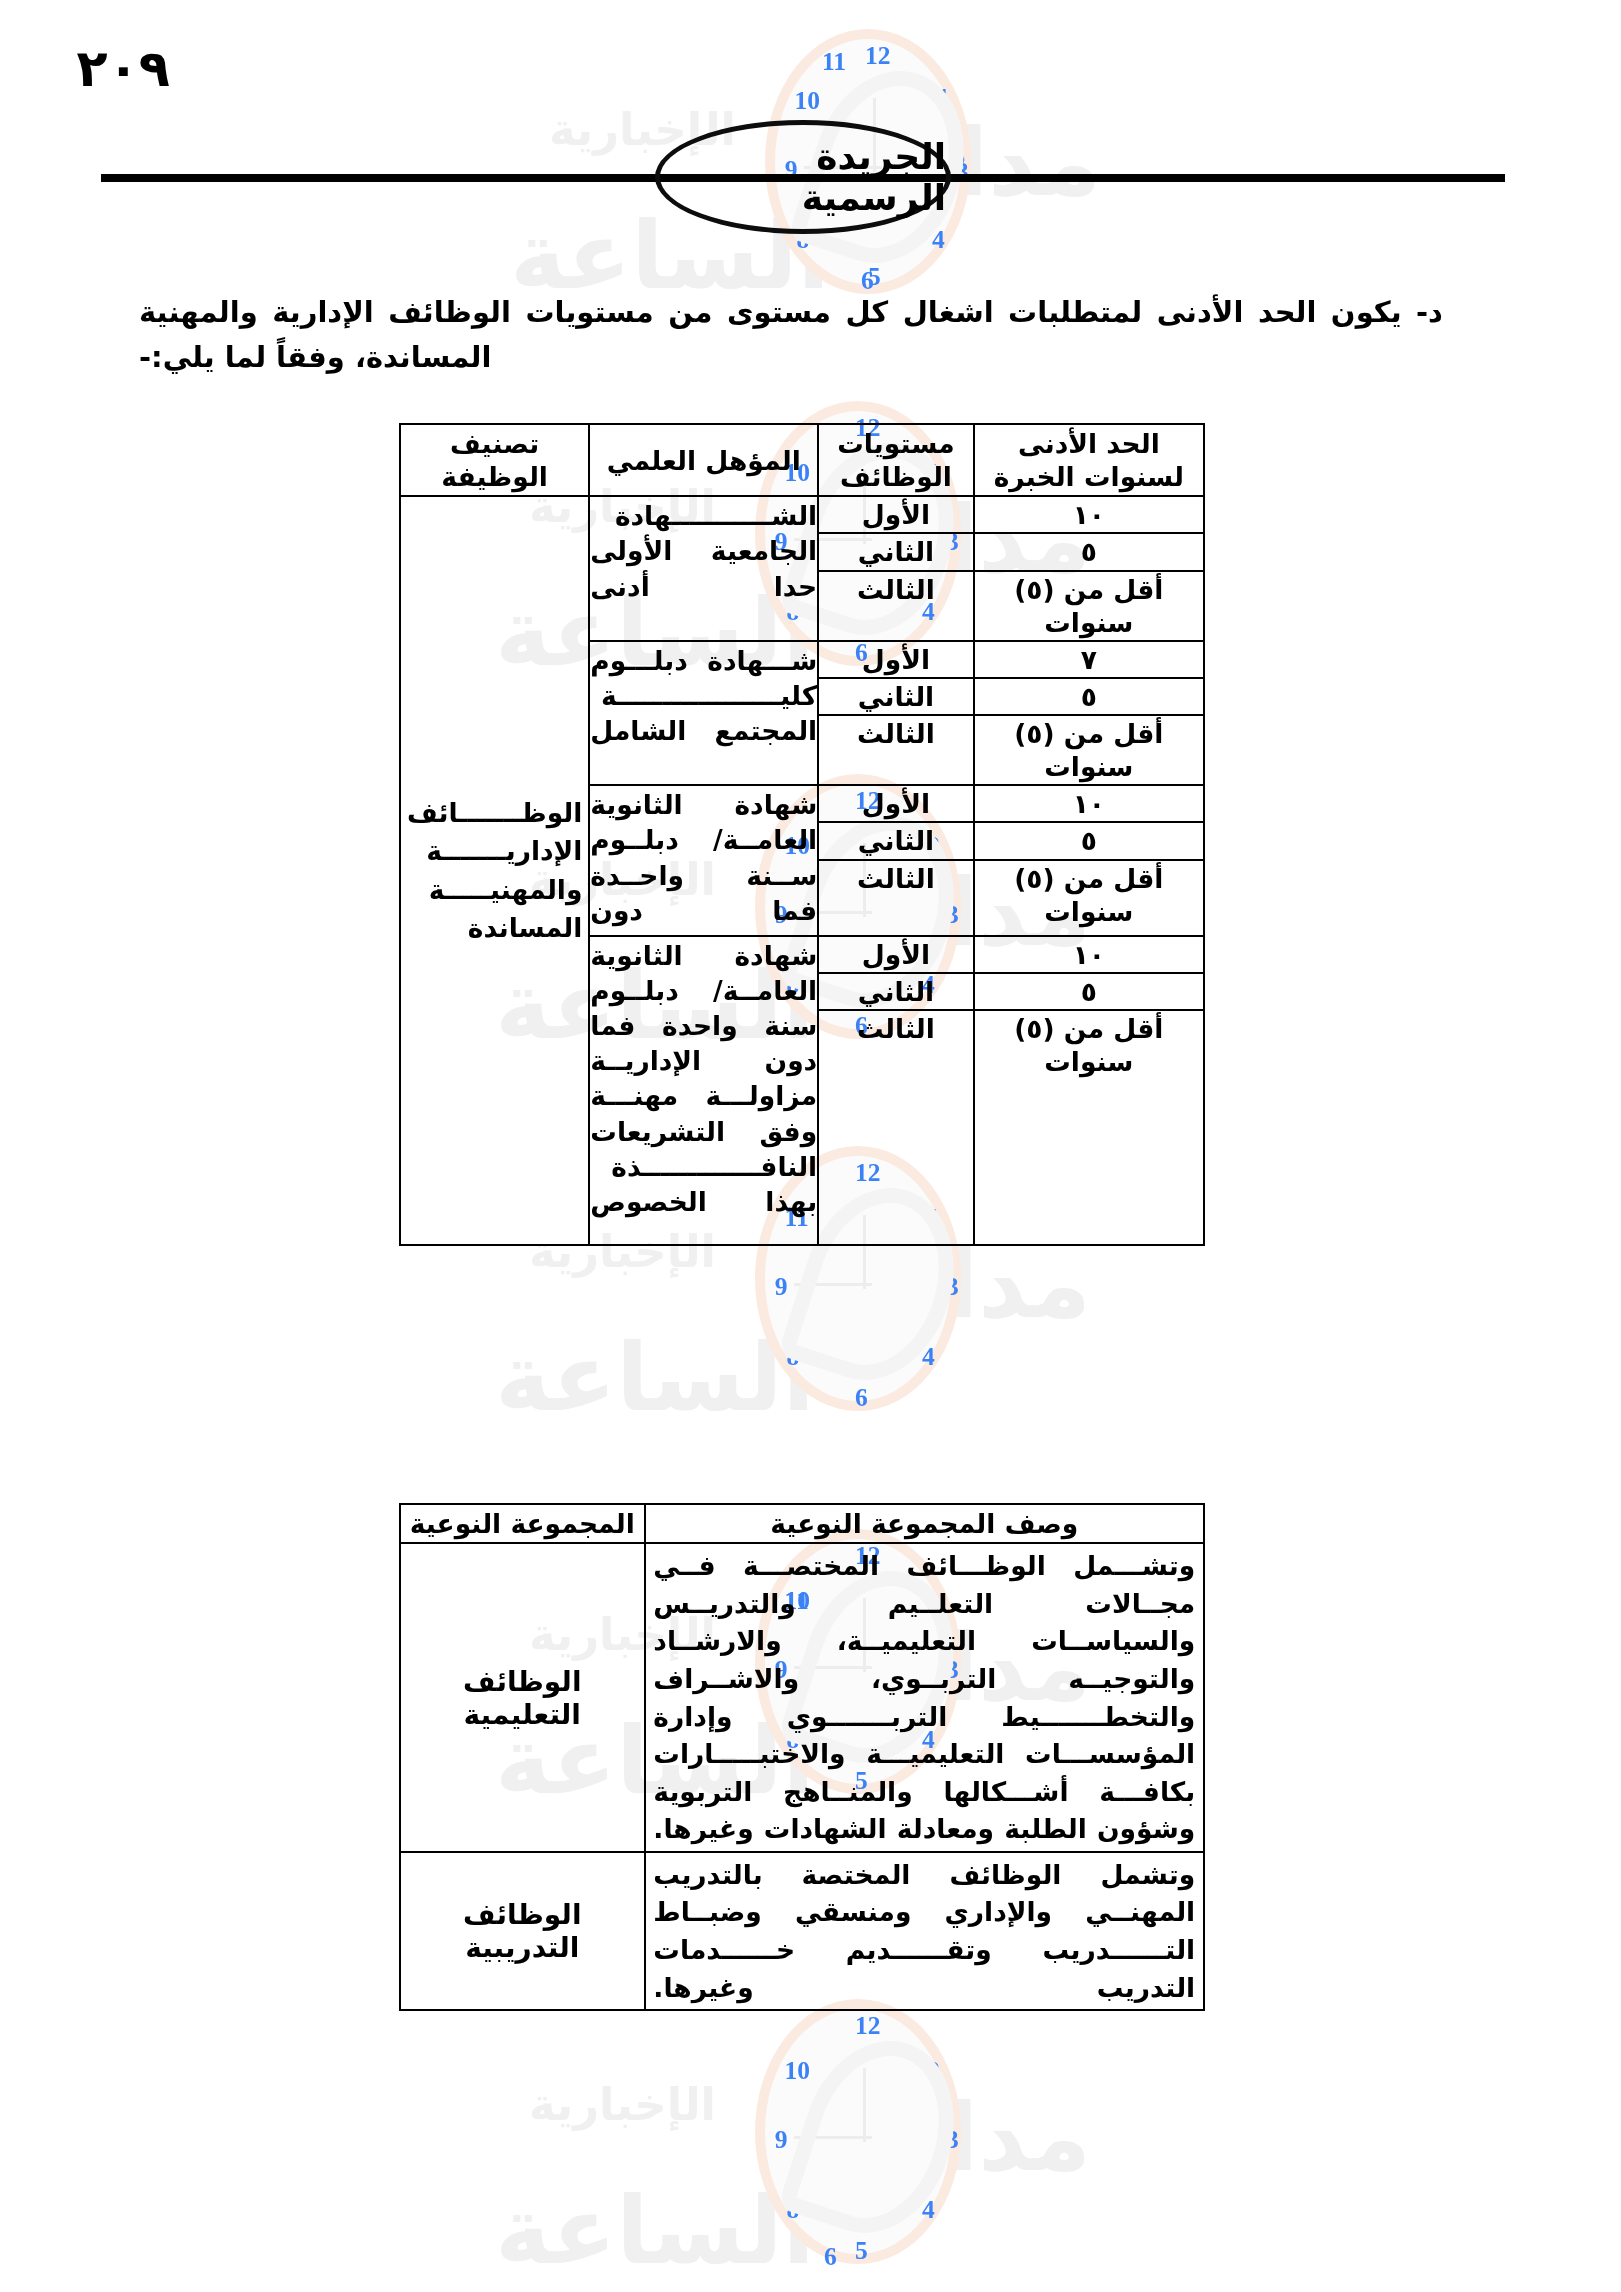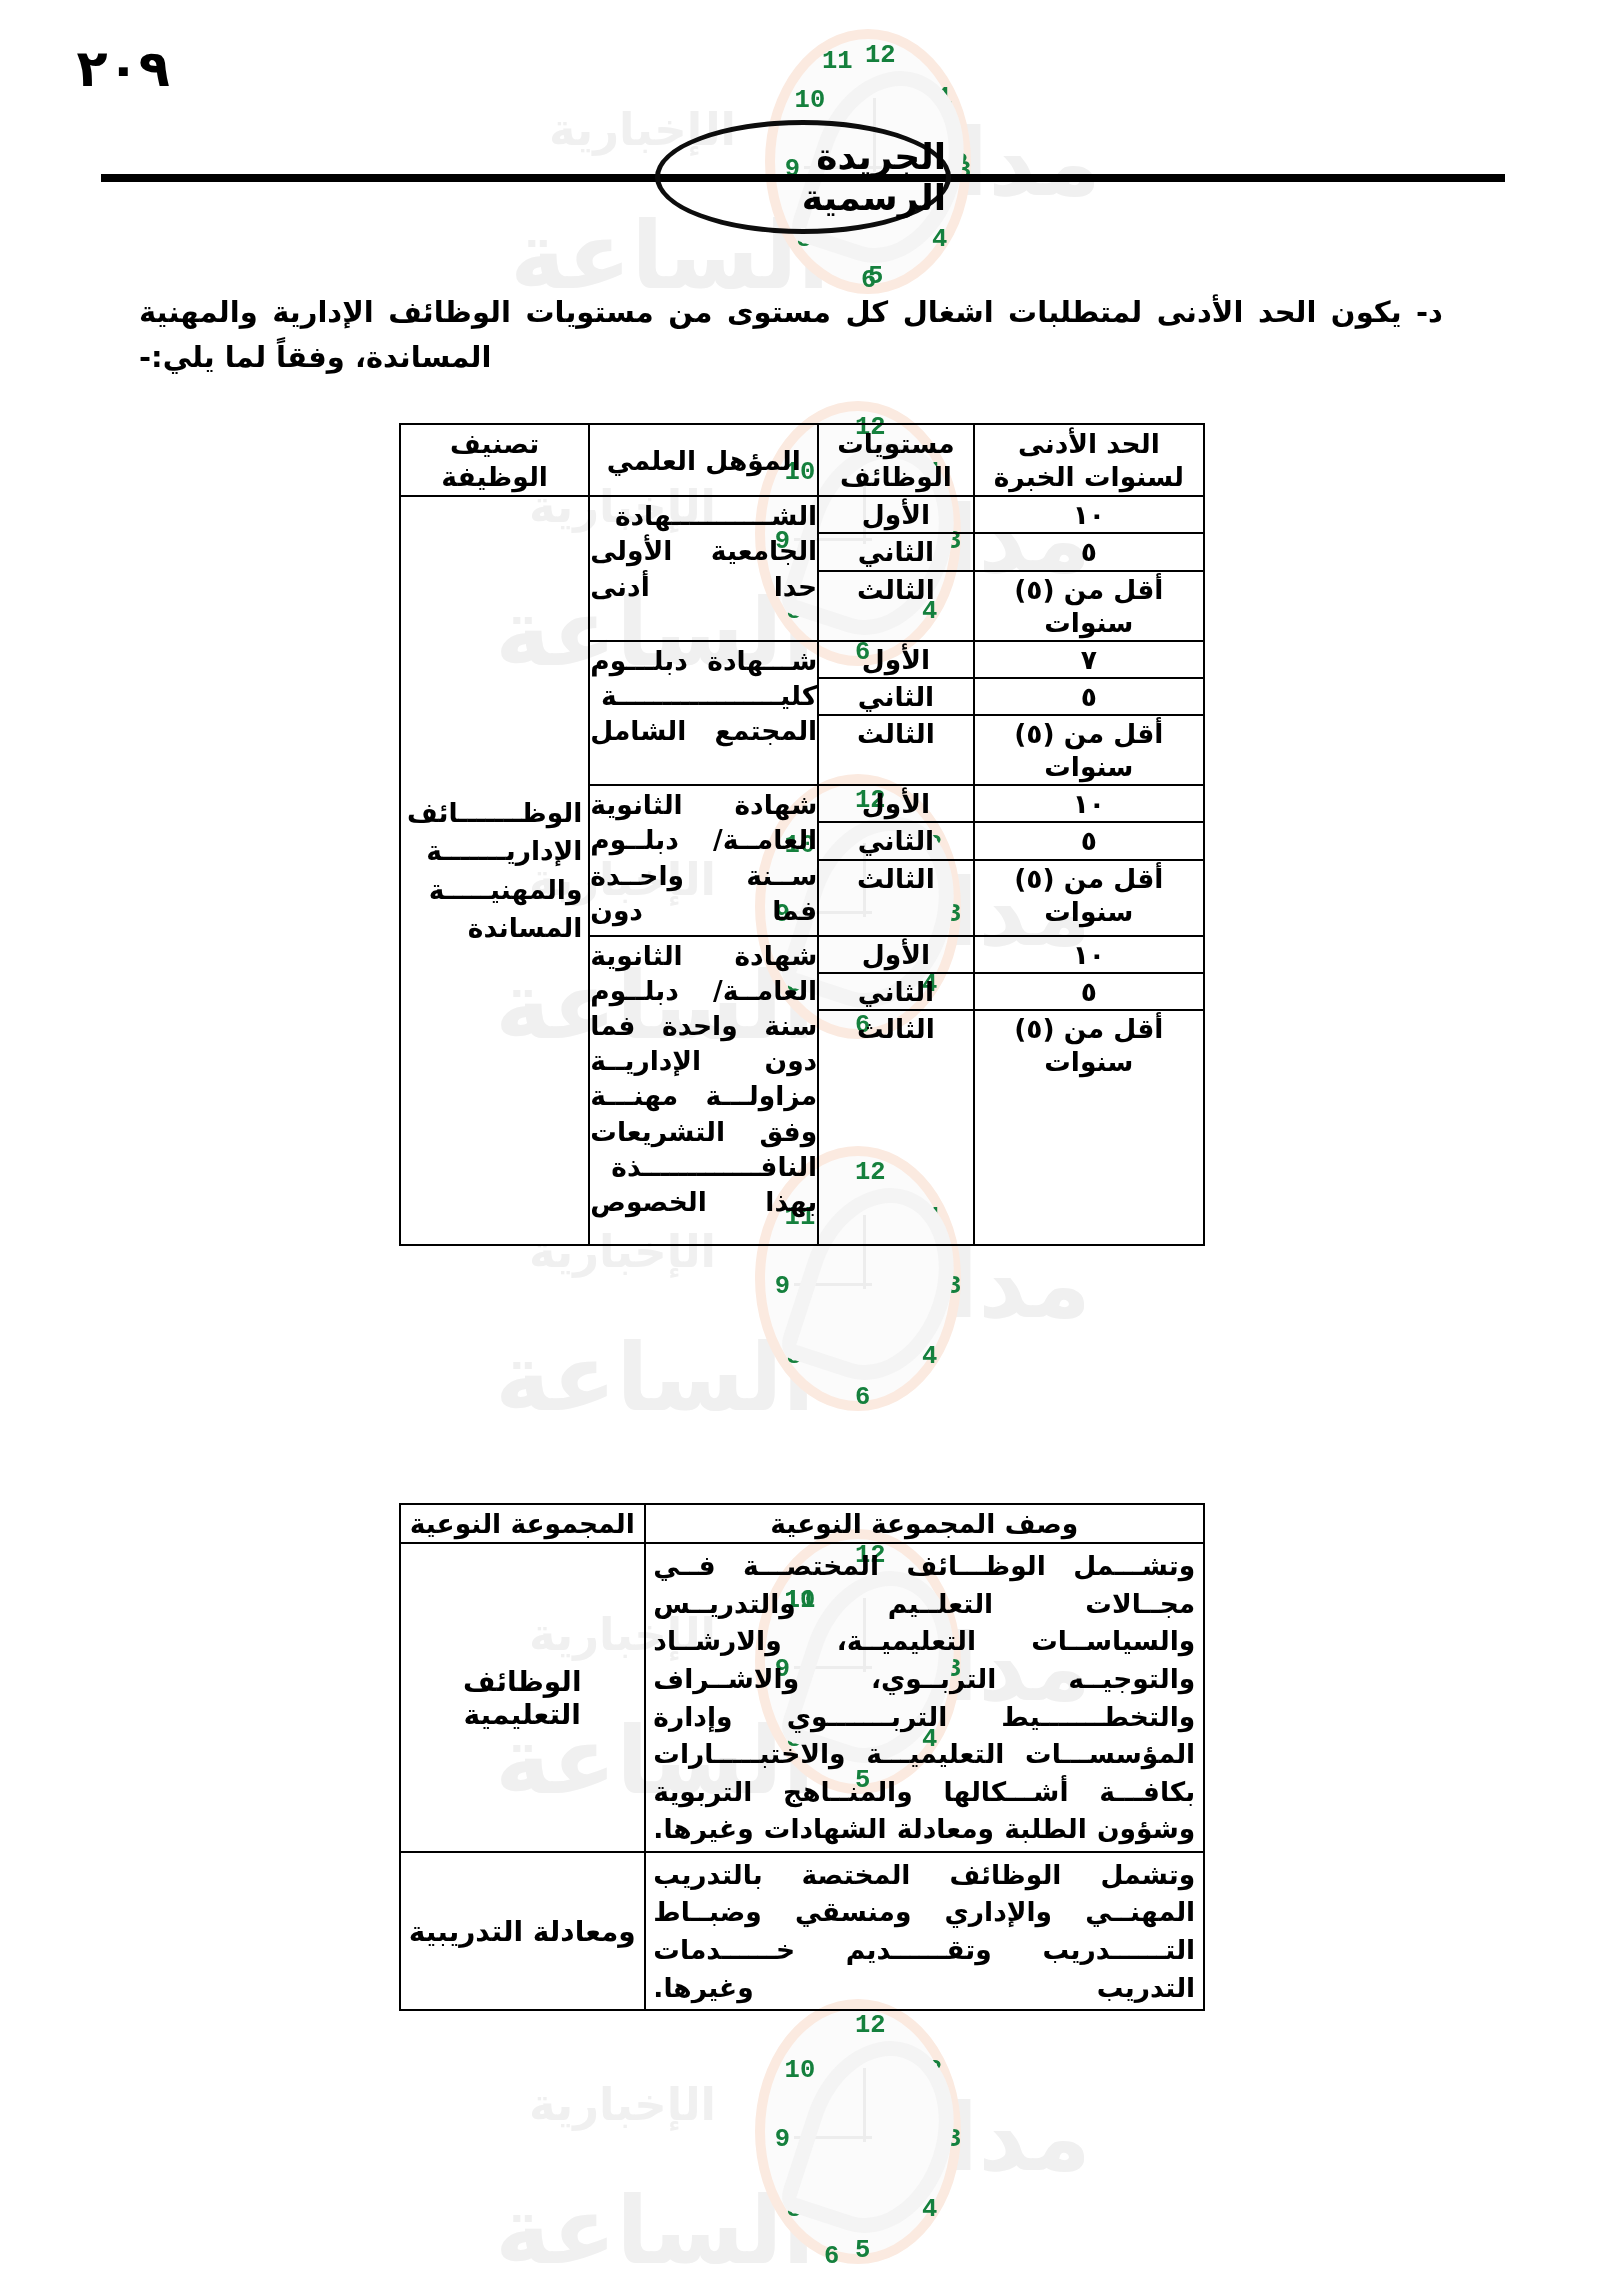--- a/index.html
+++ b/index.html
@@ -39,24 +39,24 @@
   .wm-clock {
     position: absolute;
     width: 206px;
     height: 265px;
     border: 10.8px solid #fbeae0;
     border-radius: 50%;
     background: #fbfbfb;
   }
   .wm-clock .num {
     position: absolute;
-    color: #15803d;
+    color: #3b82f6;
     font-size: 25.5px;
     font-weight: bold;
-    font-family: Liberation Mono, monospace;
+    font-family: Liberation Serif, serif;
   }
   .wm-clock .hand {
     position: absolute;
     background: #ededed;
   }
   .wm-swirl {
     position: absolute;
     width: 147px;
     height: 196px;
     border: 15.7px solid #f4f4f4;
@@ -443,19 +443,19 @@
         <th class="c-name">المجموعة النوعية</th>
       </tr>
     </thead>
     <tbody>
       <tr>
         <td class="desc-cell">وتشـــمل الوظـــائف المختصـــة فــي مجــالات التعلــيم والتدريــس والسياســات التعليميــة، والارشــاد والتوجيــه التربــوي، والاشــراف والتخطـــــــيط التربـــــــوي وإدارة المؤسســـات التعليميـــة والاختبـــــارات بكافـــة أشـــكالها والمنــاهج التربوية وشؤون الطلبة ومعادلة الشهادات وغيرها.</td>
         <td class="name-cell">الوظائف التعليمية</td>
       </tr>
       <tr>
         <td class="desc-cell">وتشمل الوظائف المختصة بالتدريب المهنــي والإداري ومنسقي وضبــاط التــــــدريب وتقــــــديم خــــــدمات التدريب وغيرها.</td>
-        <td class="name-cell">ومعادلة التدريبية</td>
+        <td class="name-cell">الوظائف التدريبية</td>
       </tr>
     </tbody>
   </table>
 
 </div>
 
 
 </body></html>

